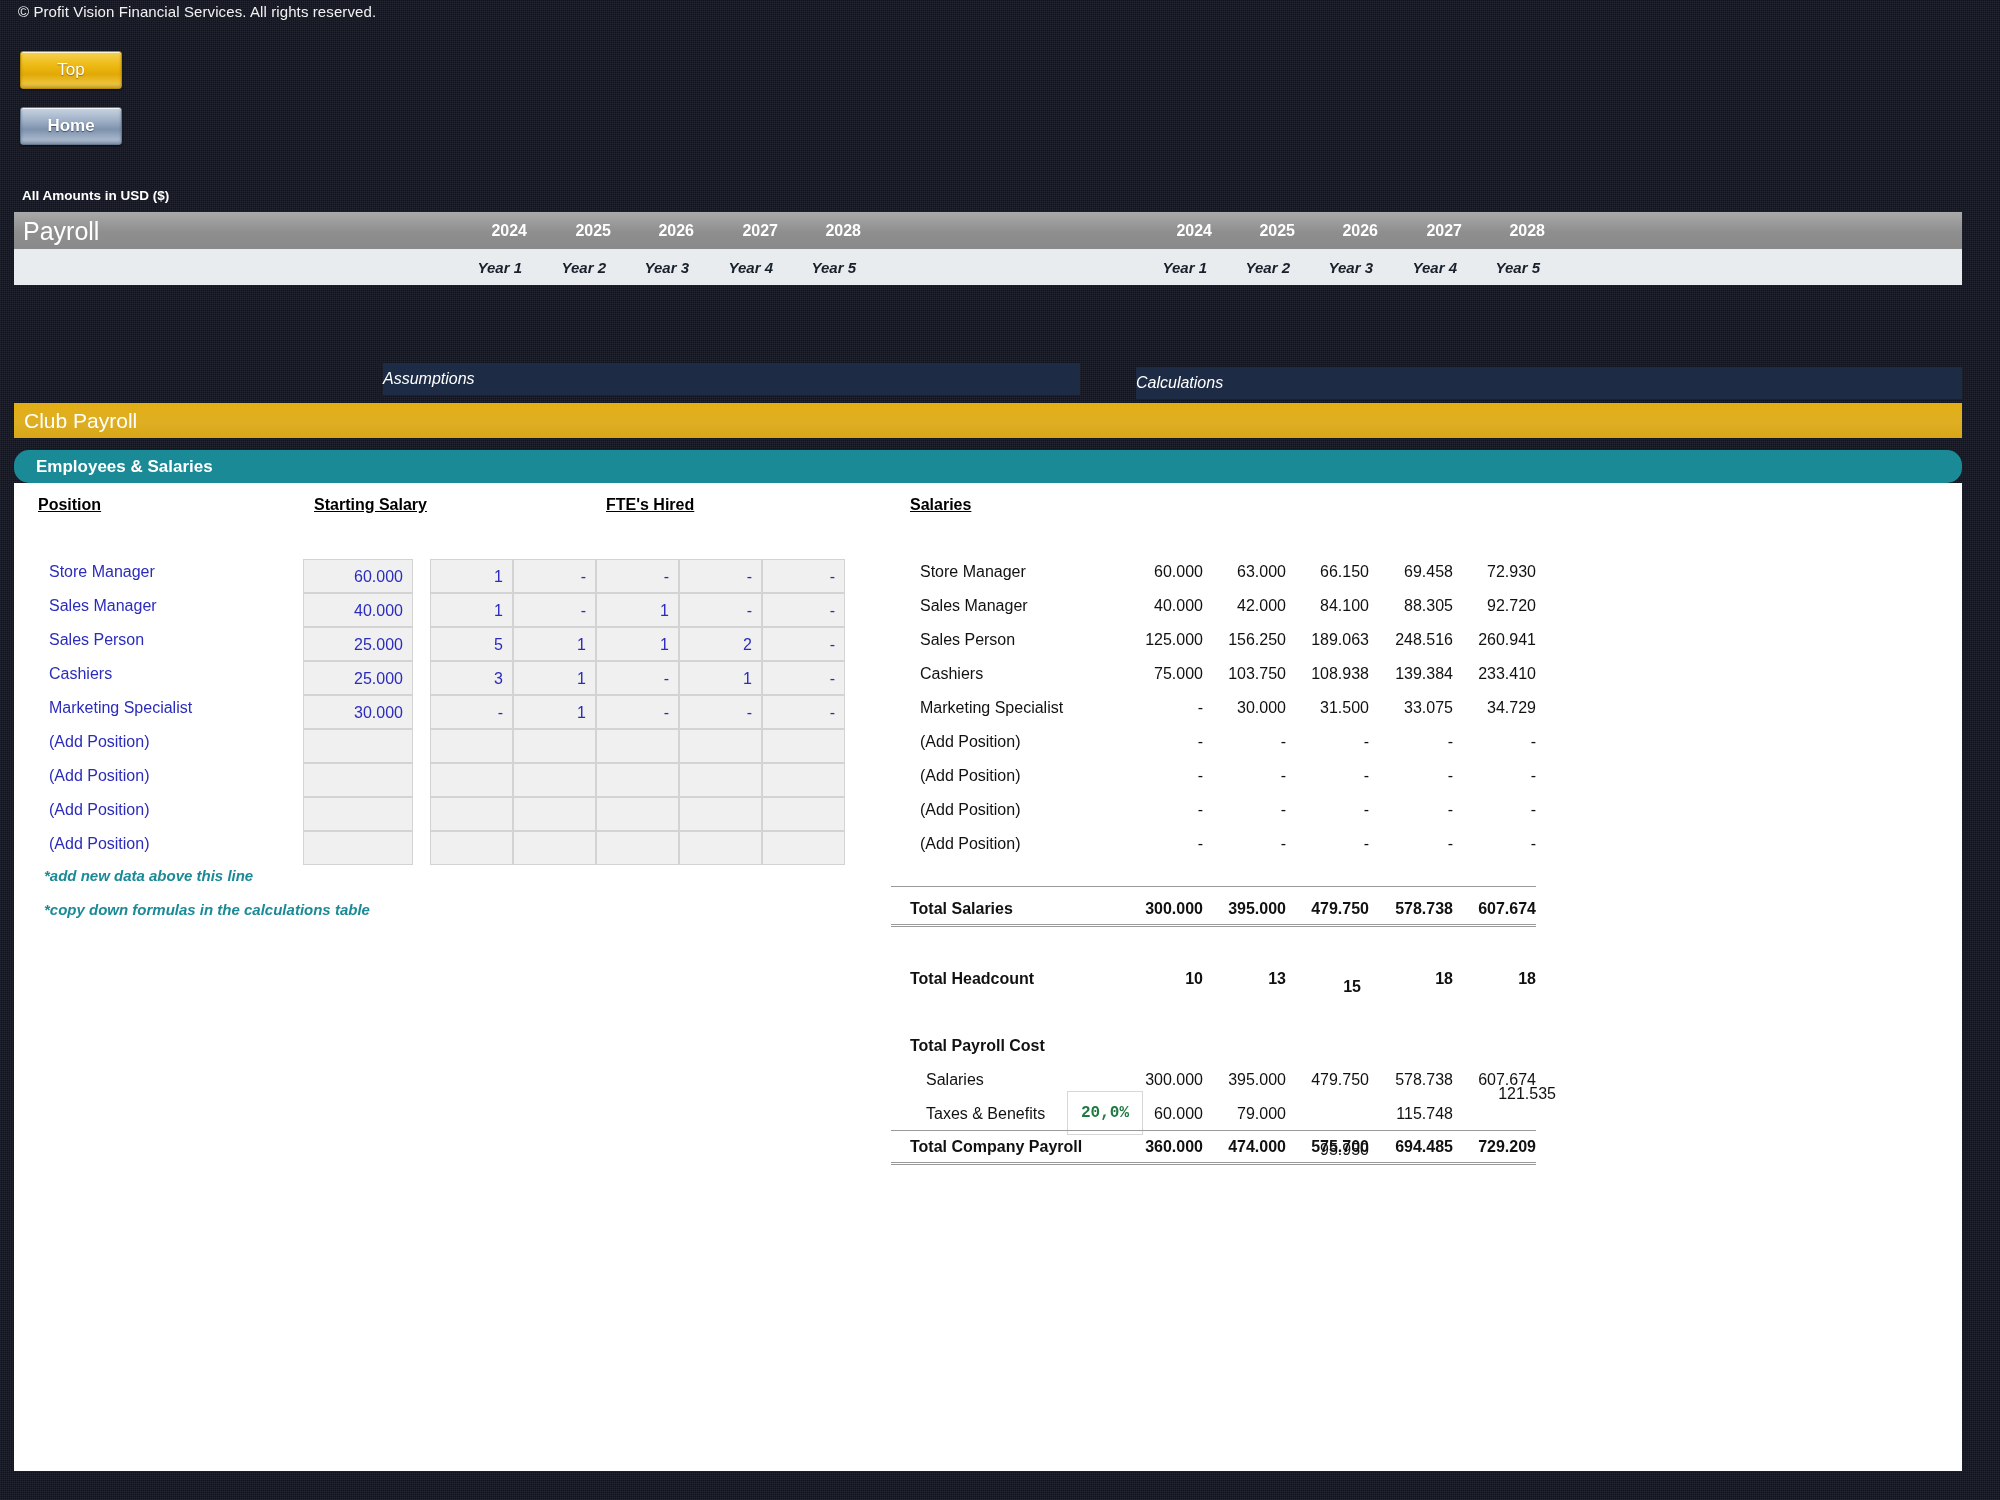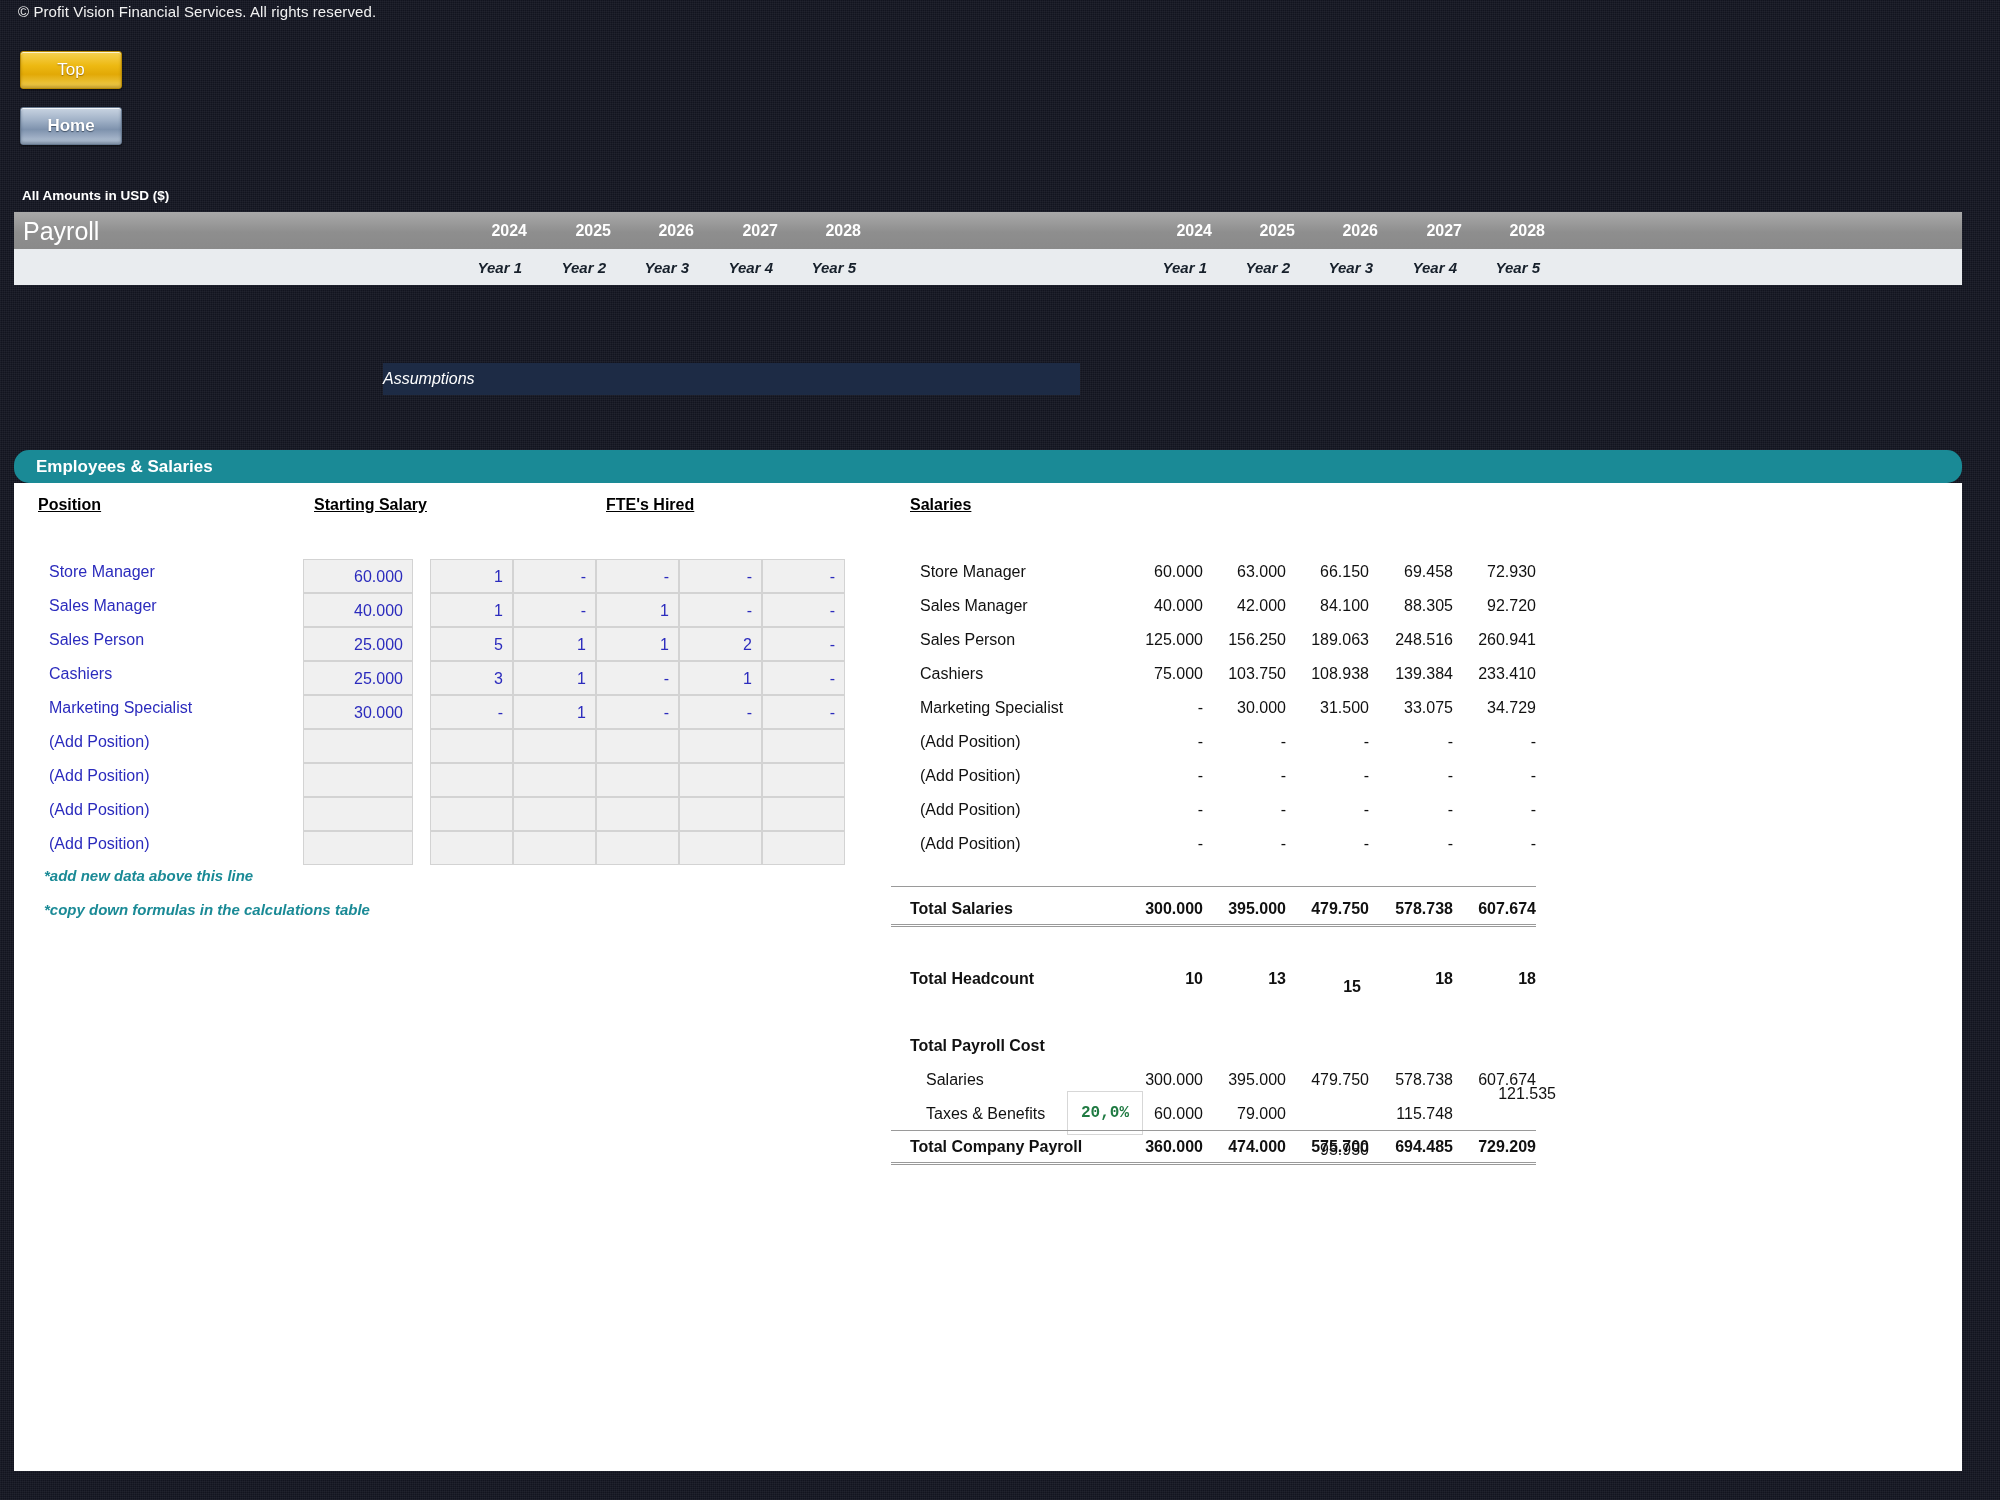--- a/index.html
+++ b/index.html
@@ -326,21 +326,23 @@
     <div class="colcell yr-sub" style="left:772px;width:70px;">Year 5</div>
 
     <div class="colcell yr-sub" style="left:1123px;width:70px;">Year 1</div>
     <div class="colcell yr-sub" style="left:1206px;width:70px;">Year 2</div>
     <div class="colcell yr-sub" style="left:1289px;width:70px;">Year 3</div>
     <div class="colcell yr-sub" style="left:1373px;width:70px;">Year 4</div>
     <div class="colcell yr-sub" style="left:1456px;width:70px;">Year 5</div>
   </div>
 
   <div class="navybar" id="bar-assumptions">Assumptions</div>
-
+  <div class="navybar" id="bar-calculations">Calculations</div>
+
+  <div id="bar-club">Club Payroll</div>
   <div id="bar-employees">Employees &amp; Salaries</div>
 
   <div id="sheet">
 
     <div class="colhdr" style="left:24px; top:13px;">Position</div>
     <div class="colhdr" style="left:300px; top:13px;">Starting Salary</div>
     <div class="colhdr" style="left:592px; top:13px;">FTE's Hired</div>
     <div class="colhdr" style="left:896px; top:13px;">Salaries</div>
 
     <div class="pos-label" style="top:-18px;"></div>

